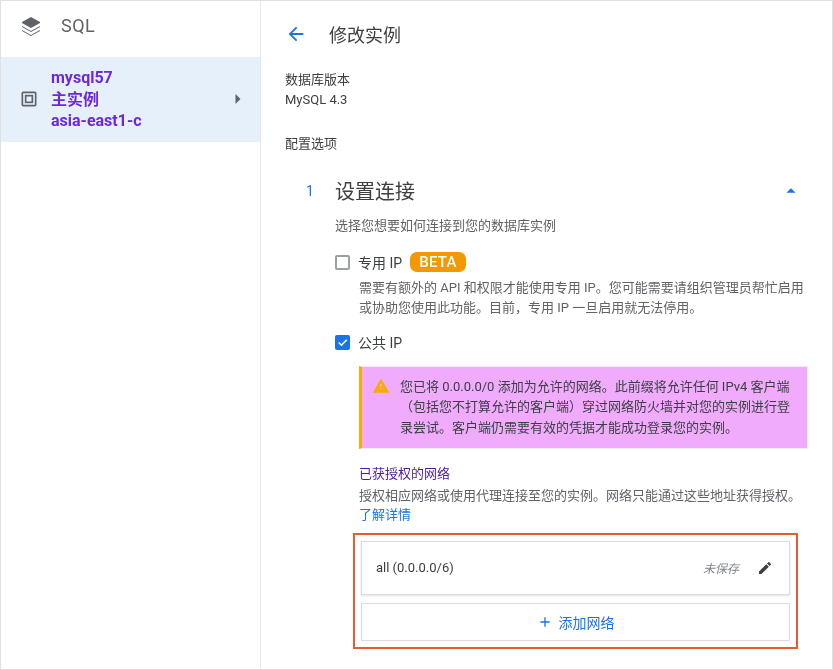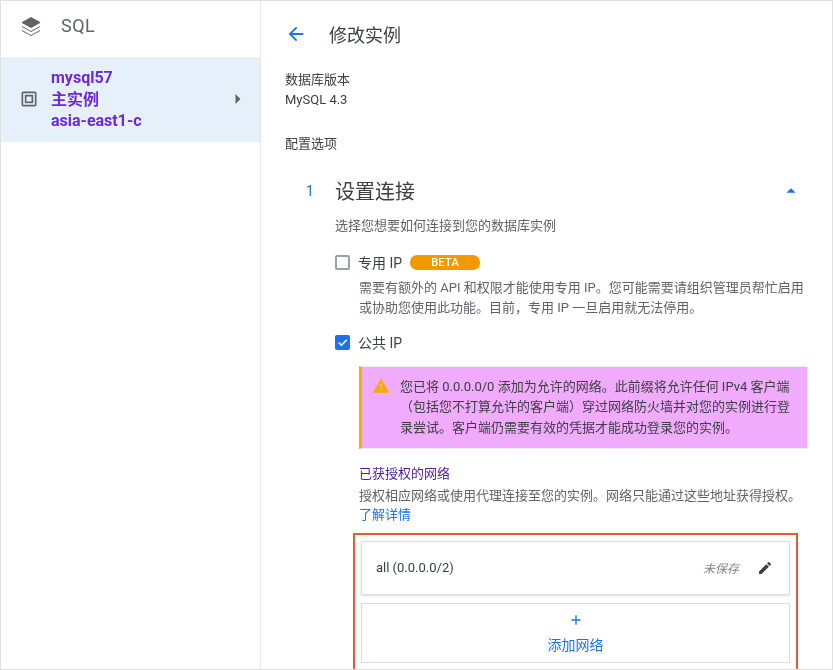--- a/index.html
+++ b/index.html
@@ -83,23 +83,23 @@
       border-radius: 2px;
       flex-shrink: 0;
       position: relative;
     }
     .chk.checked { border-color: #1a73e8; background: #1a73e8; }
     .chk.checked svg { position: absolute; top: -1px; left: -1px; width: 13px; height: 13px; color: #fff; }
     .chk-label { font-size: 14px; color: #3c4043; }
     .beta-badge {
       background: #f29900;
       color: #fff;
-      font-size: 11px;
+      font-size: 15px;
       font-weight: 500;
-      padding: 1px 21px;
+      padding: 1px 9px;
       border-radius: 7px;
       letter-spacing: 0.3px;
     }
     .chk-help {
       font-size: 13px;
       color: #5f6368;
       line-height: 1.55;
       margin-left: 24px;
       margin-top: 2px;
     }
@@ -143,21 +143,20 @@
       border: 1px solid #dadce0;
       display: flex;
       align-items: center;
       justify-content: center;
       gap: 6px;
       padding: 8px 0;
       color: #1a73e8;
       font-size: 14px;
       cursor: pointer;
       background: #fff;
-      flex-direction: column;
     }
     .close-btn {
       border: 1px solid #dadce0;
       padding: 6px 14px;
       font-size: 13px;
       color: #3c4043;
       background: #fff;
       display: inline-block;
       margin: 18px 0 0 44px;
       cursor: pointer;
@@ -255,21 +254,21 @@
       <div class="sub-section">
         <div class="sub-title">已获授权的网络</div>
         <div class="sub-desc">
           <span>授权相应网络或使用代理连接至您的实例。网络只能通过这些地址获得授权。</span>
           <span class="link">了解详情</span>
         </div>
       </div>
 
       <div class="highlight-frame">
         <div class="net-card">
-          <span class="net-name">all (0.0.0.0/2)</span>
+          <span class="net-name">all (0.0.0.0/6)</span>
           <span class="net-status">未保存</span>
           <span class="edit-btn">
             <svg viewBox="0 0 24 24" width="16" height="16" fill="currentColor">
                 <path d="M3 17.25V21h3.75l11-11-3.75-3.75-11 11zM20.7 7.04a1 1 0 000-1.41l-2.34-2.34a1 1 0 00-1.41 0l-1.83 1.83 3.75 3.75 1.83-1.83z"></path>
               </svg>
           </span>
         </div>
         <div class="add-net-btn">
           <svg viewBox="0 0 24 24" width="16" height="16" fill="currentColor">
               <path d="M19 13h-6v6h-2v-6H5v-2h6V5h2v6h6v2z"></path>

